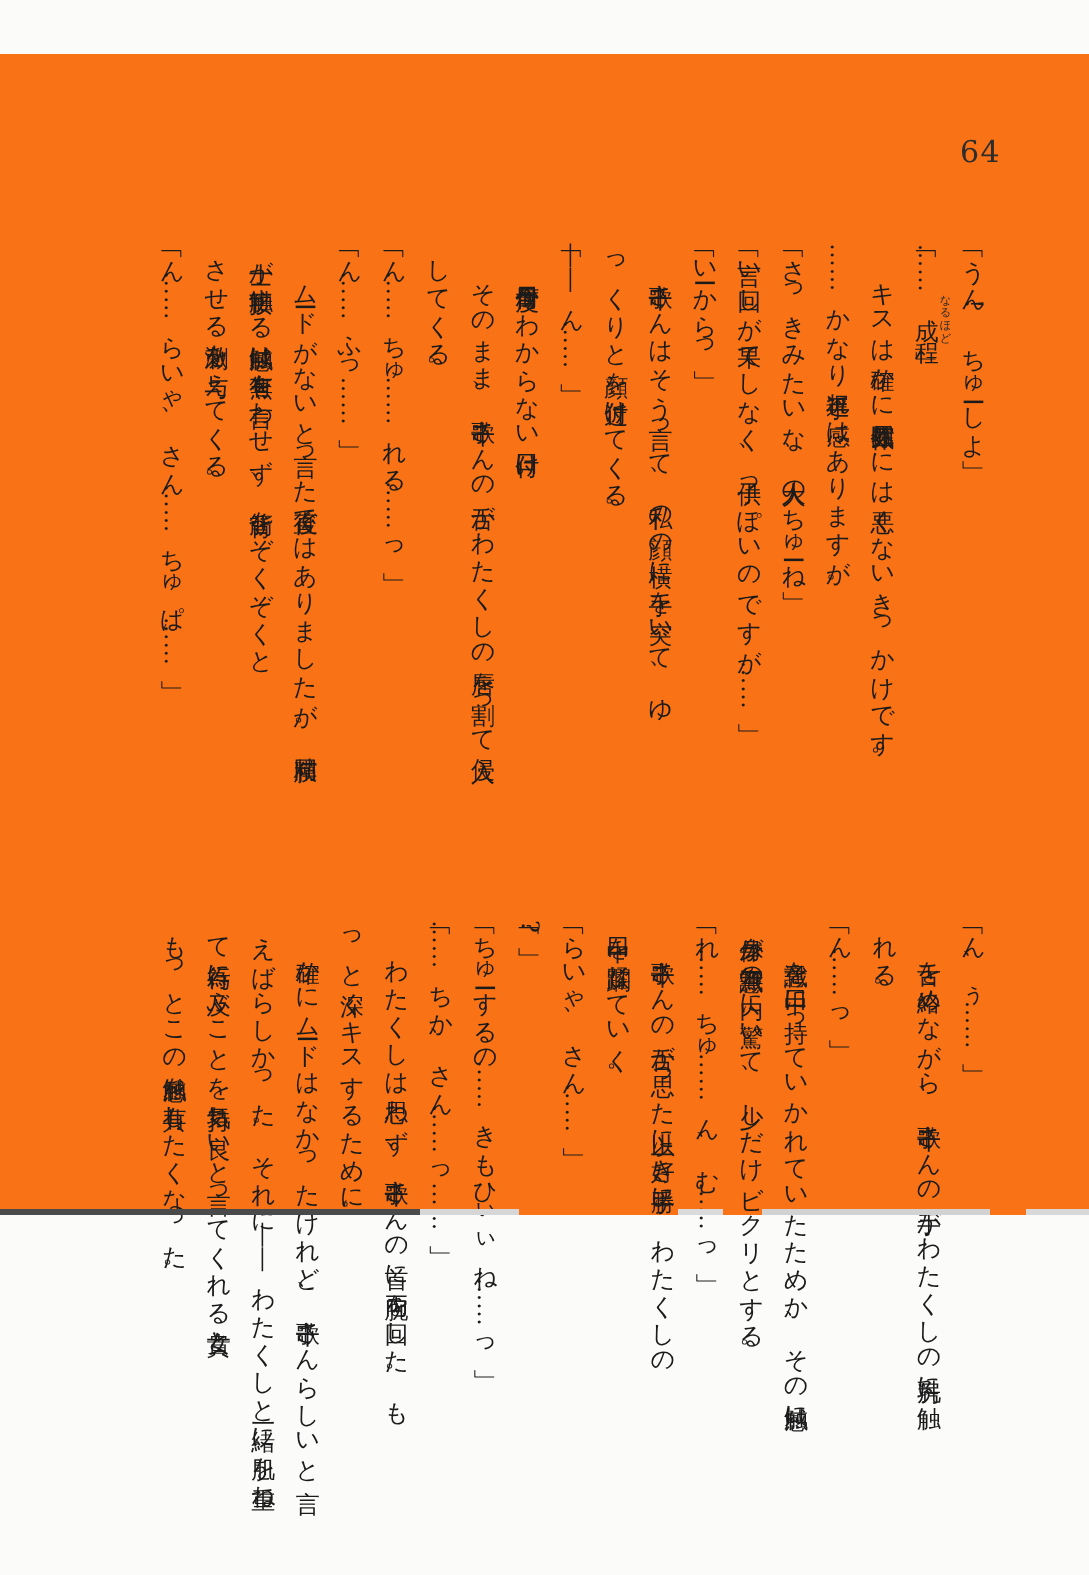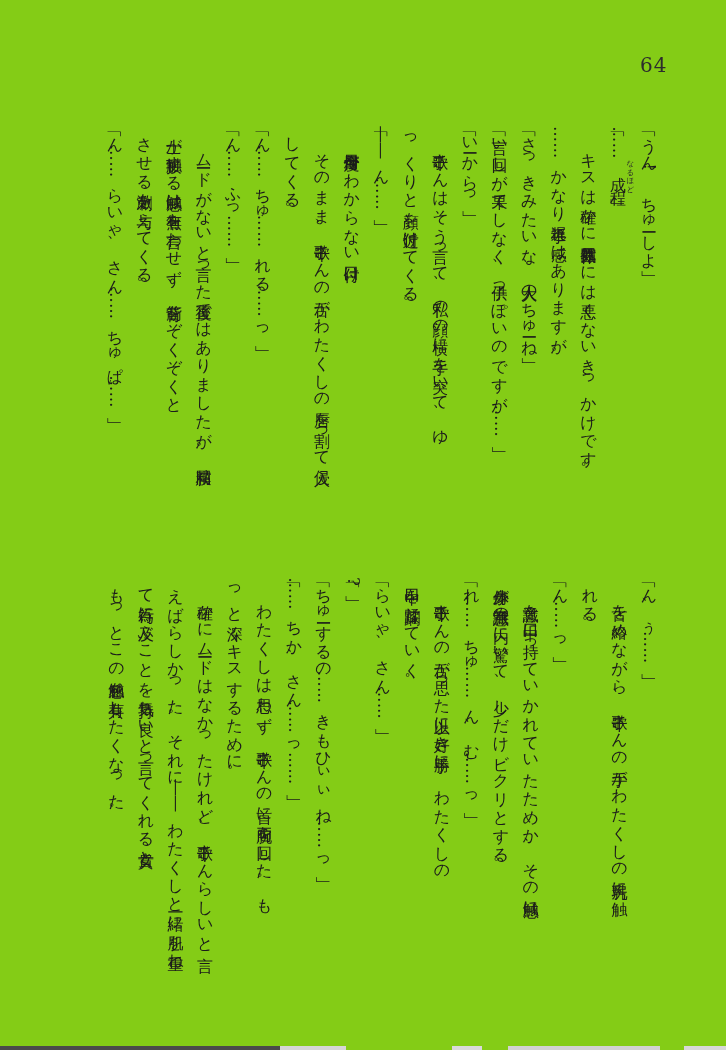--- a/index.html
+++ b/index.html
@@ -8,22 +8,23 @@
     width: 726px;
     height: 1050px;
     background: #fbfbfa;
     overflow: hidden;
     font-family: "DejaVu Serif", "Liberation Serif", serif;
     color: #1b1b1b;
   }
   .page {
     position: relative;
     width: 726px;
-    height: 1050px;
-    background: #84cc16;
+    height: 774px;
+    background: #f97316;
+    margin-top: 36px;
   }
   .page-number {
     position: absolute;
     top: 53px;
     left: 640px;
     font-size: 20px;
     letter-spacing: 1px;
     color: #2d2d2d;
   }
   .vblock {

